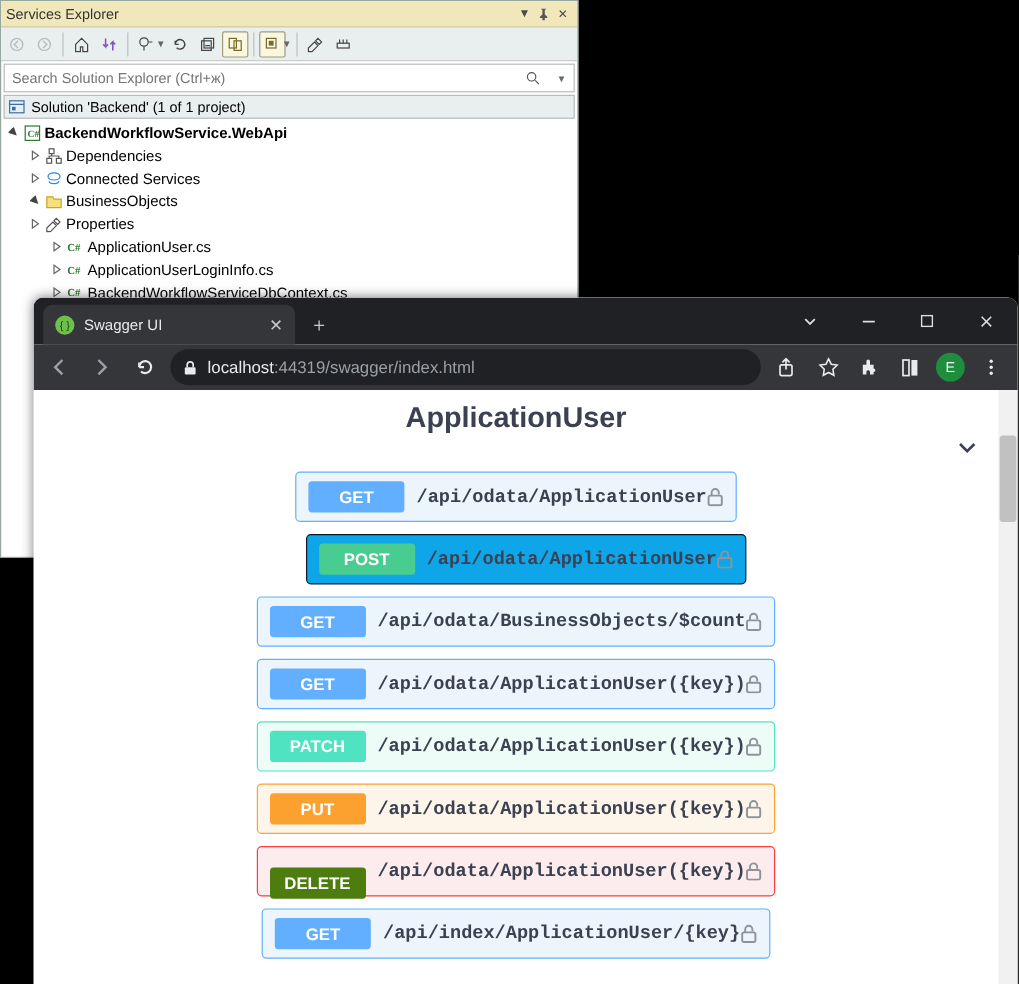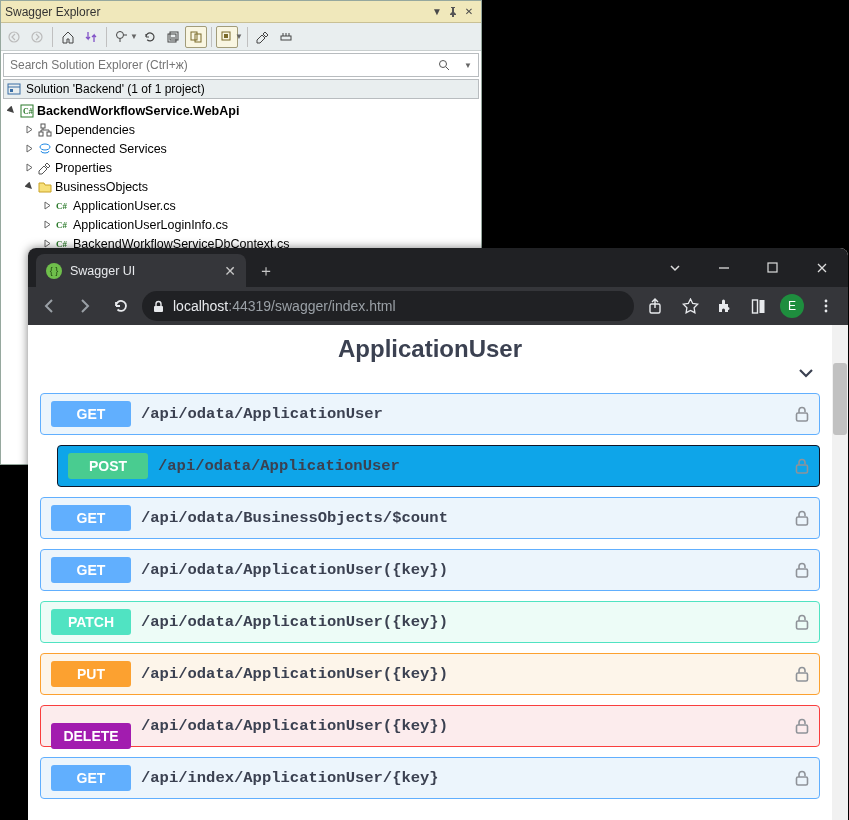--- a/index.html
+++ b/index.html
@@ -248,21 +248,21 @@
     font-size: 24px;
     font-weight: 700;
     color:#3b4151;
     font-family: "Segoe UI", sans-serif;
   }
   .section-head .chev {
     margin-left:auto;
     font-size: 16px;
     color:#3b4151;
   }
-  .op-list { display:flex; flex-direction:column; gap:10px; }
+  .op-list { display:flex; flex-direction:column; gap:10px;align-items:center; }
   .op {
     border-radius: 4px;
     display:flex;
     align-items:center;
     height: 42px;
     padding: 0 10px;
     position:relative;
   }
   .op .method {
     font-size: 14px;
@@ -288,30 +288,30 @@
   }
   .op-get    { background:#ecf5fc; border:1px solid #61affe; }
   .op-get .method    { background:#61affe; }
   .op-post   { background:#0ea5e9; border:1px solid #0f172a;margin-left:17px; }
   .op-post .method   { background:#49cc90; }
   .op-patch  { background:#edfcf7; border:1px solid #50e3c2; }
   .op-patch .method  { background:#50e3c2; }
   .op-put    { background:#fdf5ea; border:1px solid #fca130; }
   .op-put .method    { background:#fca130; }
   .op-delete { background:#fceced; border:1px solid #f93e3e; }
-  .op-delete .method { background:#a21caf;margin-top:20px; }
+  .op-delete .method { background:#4d7c0f;margin-top:20px; }
 
   svg { display:block; }
 </style>
 </head>
 <body>
 
 <div class="vs-panel">
   <div class="vs-titlebar">
-    <span class="title">Swagger Explorer</span>
+    <span class="title">Services Explorer</span>
     <span class="btn">▼</span>
     <span class="btn">
       <svg width="10" height="10" viewBox="0 0 10 10">
           <path d="M3 0h4v1H6v4l2 2v1H6v2H4V8H2V7l2-2V1H3z" fill="#555"></path>
         </svg>
     </span>
     <span class="btn">✕</span>
   </div>
   <div class="vs-toolbar">
     <span class="tbtn" style="color:#bbb">
@@ -445,42 +445,42 @@
         <svg width="14" height="14" viewBox="0 0 14 14">
             <ellipse cx="7" cy="5" rx="5" ry="3" fill="none" stroke="#1e88e5"></ellipse>
             <path d="M3 9a4 2 0 0 0 8 0" fill="none" stroke="#1e88e5"></path>
           </svg>
       </span>
       <span>Connected Services</span>
     </div>
     <div class="tree-row" style="padding-left:20px">
       <span class="tree-exp">
         <svg width="9" height="9" viewBox="0 0 9 9">
-            <path d="M2 1l5 3.5L2 8z" fill="none" stroke="#666"></path>
+            <path d="M1 1l7 3.5L1 8z" fill="#444" transform="rotate(45 4.5 4.5)"></path>
           </svg>
       </span>
       <span class="tree-icon">
         <svg width="14" height="14" viewBox="0 0 14 14">
-            <path d="M9 2l3 3-2 2-3-3zM6 5l3 3-5 5H1v-3z" fill="none" stroke="#555"></path>
-          </svg>
-      </span>
-      <span>Properties</span>
+            <path d="M1 3h5l1 2h6v7H1z" fill="#f7e07a" stroke="#c9a227"></path>
+          </svg>
+      </span>
+      <span>BusinessObjects</span>
     </div>
     <div class="tree-row" style="padding-left:20px">
       <span class="tree-exp">
         <svg width="9" height="9" viewBox="0 0 9 9">
-            <path d="M1 1l7 3.5L1 8z" fill="#444" transform="rotate(45 4.5 4.5)"></path>
+            <path d="M2 1l5 3.5L2 8z" fill="none" stroke="#666"></path>
           </svg>
       </span>
       <span class="tree-icon">
         <svg width="14" height="14" viewBox="0 0 14 14">
-            <path d="M1 3h5l1 2h6v7H1z" fill="#f7e07a" stroke="#c9a227"></path>
-          </svg>
-      </span>
-      <span>BusinessObjects</span>
+            <path d="M9 2l3 3-2 2-3-3zM6 5l3 3-5 5H1v-3z" fill="none" stroke="#555"></path>
+          </svg>
+      </span>
+      <span>Properties</span>
     </div>
     <div class="tree-row" style="padding-left:38px">
       <span class="tree-exp">
         <svg width="9" height="9" viewBox="0 0 9 9">
             <path d="M2 1l5 3.5L2 8z" fill="none" stroke="#666"></path>
           </svg>
       </span>
       <span class="tree-icon">
         <svg width="14" height="14" viewBox="0 0 14 14">
             <text x="0" y="10" font-size="9" font-family="Consolas" fill="#2b7a2b" font-weight="700">C#</text>

